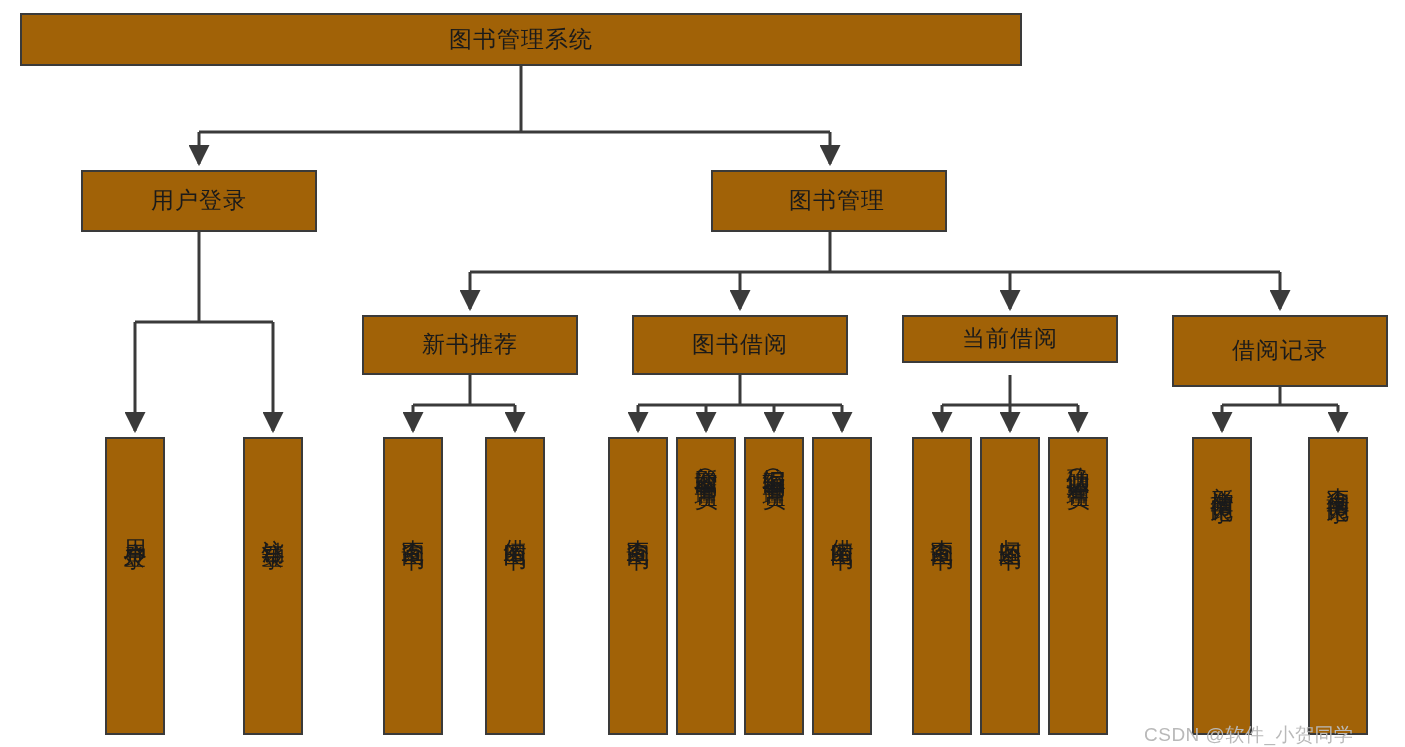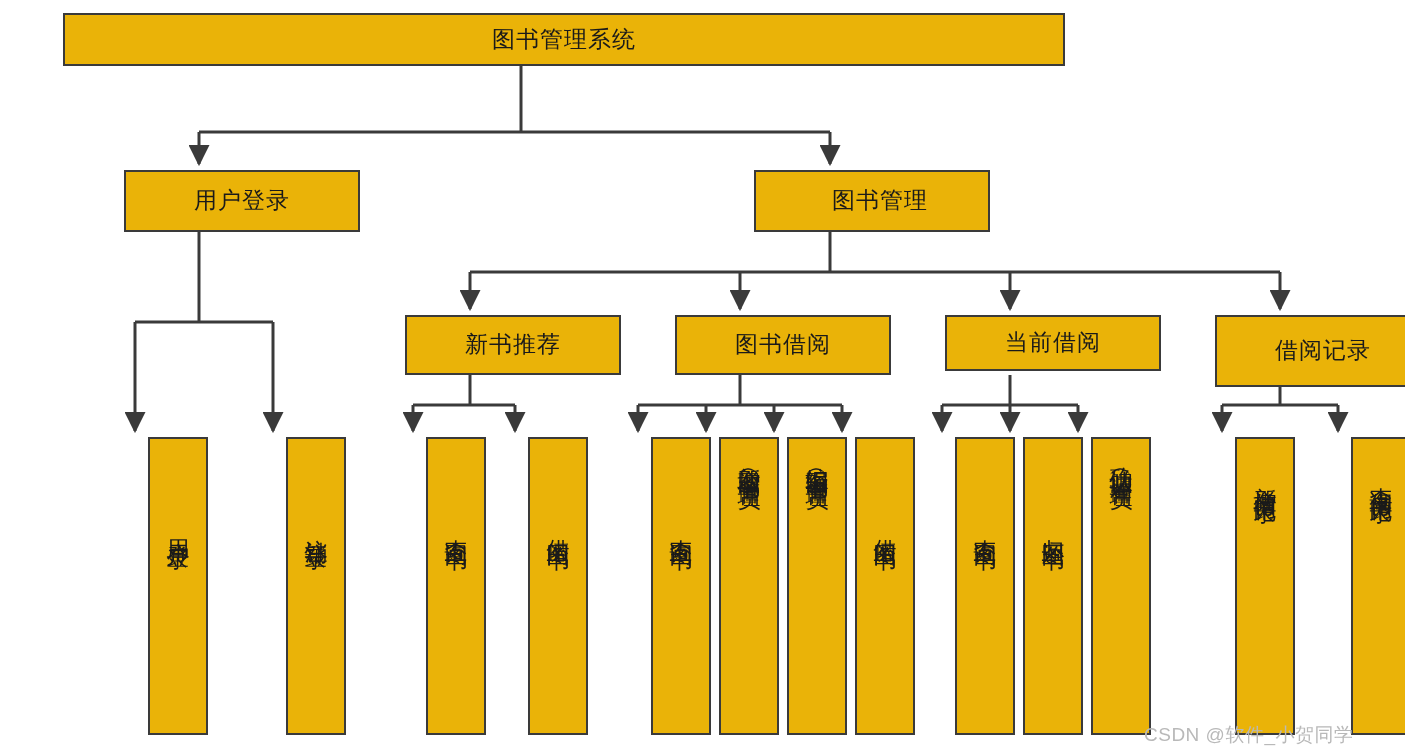--- a/index.html
+++ b/index.html
@@ -21,27 +21,26 @@
     position: absolute;
     left: 0;
     top: 0;
     width: 1405px;
     height: 747px;
     pointer-events: none;
   }
   .node {
     position: absolute;
     box-sizing: border-box;
-    background: #eab308;
+    background: #a16207;
     border: 2.5px solid #3a3a3a;
     display: flex;
     align-items: center;
     justify-content: center;
     color: #1a1a1a;
-    margin-left: 43px;
   }
   .node-h {
     font-size: 23px;
     letter-spacing: 1px;
     white-space: nowrap;
     line-height: 1.2;
   }
   .node-v {
     writing-mode: vertical-rl;
     text-orientation: upright;
@@ -123,21 +122,21 @@
     </g>
   </svg>
 
   <div class="node node-h" style="left:20px; top:13px; width:1002px; height:53px;">图书管理系统</div>
 
   <div class="node node-h" style="left:81px; top:170px; width:236px; height:62px;">用户登录</div>
   <div class="node node-h" style="left:711px; top:170px; width:236px; height:62px;padding-left:16px;">图书管理</div>
 
   <div class="node node-h" style="left:362px; top:315px; width:216px; height:60px;">新书推荐</div>
   <div class="node node-h" style="left:632px; top:315px; width:216px; height:60px;">图书借阅</div>
-  <div class="node node-h" style="left:902px; top:315px; width:216px; height:56px;">当前借阅</div>
+  <div class="node node-h" style="left:902px; top:315px; width:216px; height:48px;">当前借阅</div>
   <div class="node node-h" style="left:1172px; top:315px; width:216px; height:72px;">借阅记录</div>
 
   <div class="node node-v pad-big" style="left:105px; top:437px; width:60px; height:298px;">用户登录</div>
   <div class="node node-v pad-big" style="left:243px; top:437px; width:60px; height:298px;">注销登录</div>
 
   <div class="node node-v pad-big" style="left:383px; top:437px; width:60px; height:298px;">查询图书</div>
   <div class="node node-v pad-big" style="left:485px; top:437px; width:60px; height:298px;">借阅图书</div>
 
   <div class="node node-v pad-big" style="left:608px; top:437px; width:60px; height:298px;">查询图书</div>
   <div class="node node-v pad-xs" style="left:676px; top:437px; width:60px; height:298px;">新增图书（管理员）</div>

